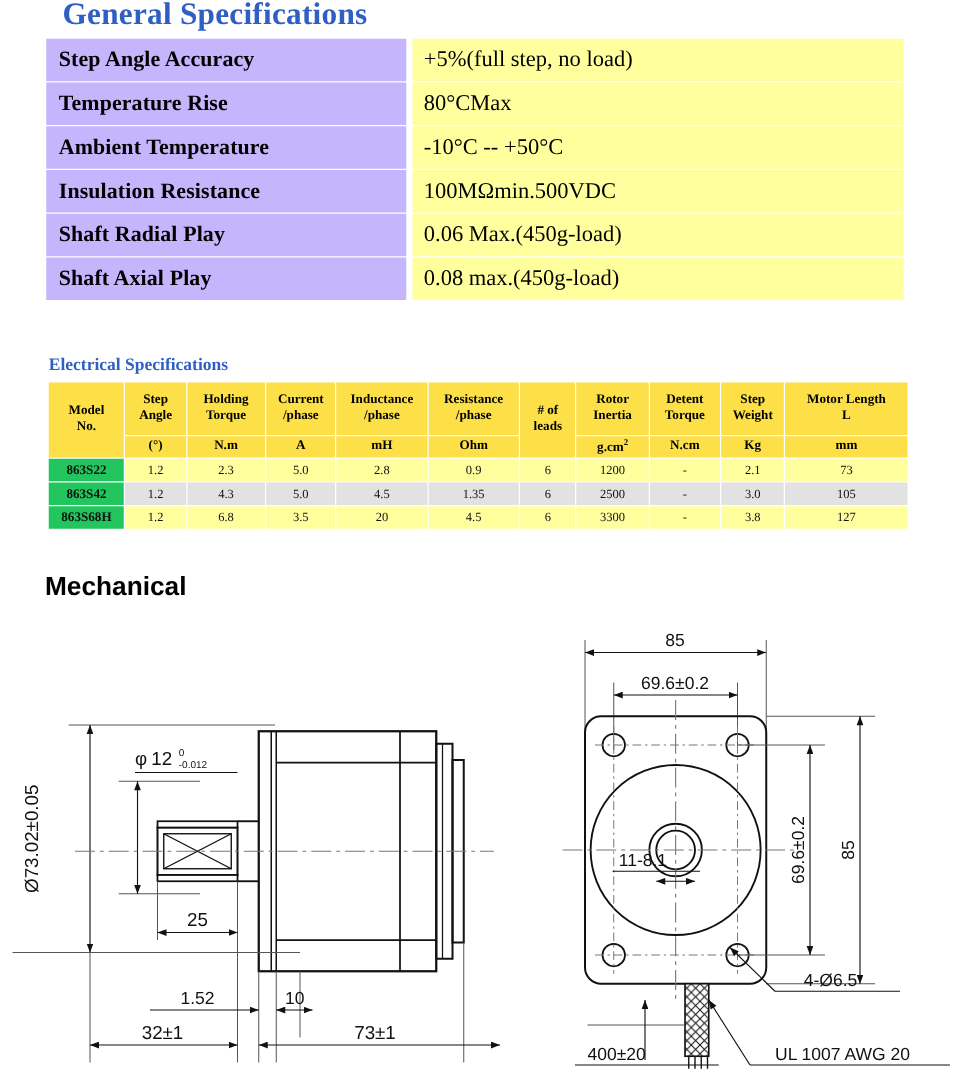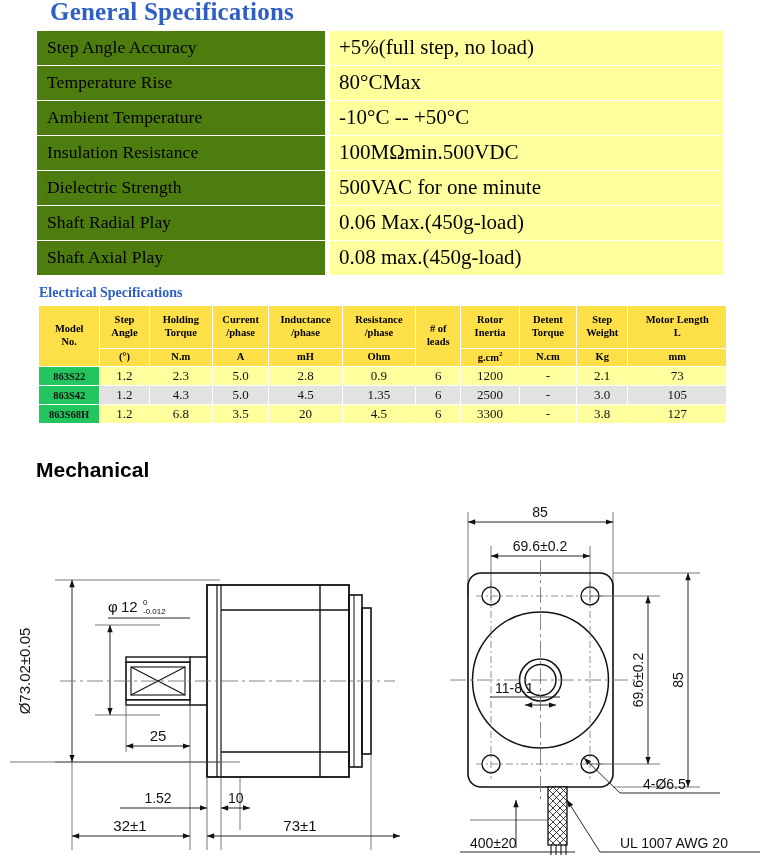--- a/index.html
+++ b/index.html
@@ -31,33 +31,33 @@
     left: 37px; top: 31px;
     width: 686px;
   }
   .gs-row {
     display: flex;
     height: 33.5px;
     margin-bottom: 1.5px;
   }
   .gs-label {
     width: 288px;
-    background: #4d7c0f;
-    font-weight: normal;
+    background: #c4b5fd;
+    font-weight: bold;
     font-size: 17.5px;
     color: #000;
     display: flex;
     align-items: center;
     padding-left: 10px;
     letter-spacing: 0.1px;
   }
   .gs-value {
     flex: 1;
     background: #ffff9e;
-    font-size: 21px;
+    font-size: 18px;
     color: #000;
     display: flex;
     align-items: center;
     padding-left: 9px;
     margin-left: 5px;
   }
 
   
   .es-title {
     position: absolute;
@@ -88,21 +88,21 @@
     font-size: 10.5px;
     line-height: 1.22;
     color: #000;
   }
   th.h-name { height: 42px; }
   th.h-unit { height: 17px; }
   th.h-span  { height: 59px; }
   th.h-model { height: 59px; text-align: center; }
   .es-table td {
     height: 18px;
-    font-size: 13px;
+    font-size: 10px;
     color: #111;
   }
   td.c-model {
     background: #9fc8ec;
     font-weight: bold;
     font-size: 10.5px;
   }
   tr.band-y td { background: #ffff9e; }
   tr.band-g td { background: #e2e2e2; }
   tr.band-y td.c-model, tr.band-g td.c-model { background: #22c55e; }
@@ -143,24 +143,20 @@
       <div class="gs-label">Temperature Rise</div>
       <div class="gs-value">80°CMax</div>
     </div>
     <div class="gs-row">
       <div class="gs-label">Ambient Temperature</div>
       <div class="gs-value">-10°C -- +50°C</div>
     </div>
     <div class="gs-row">
       <div class="gs-label">Insulation Resistance</div>
       <div class="gs-value">100MΩmin.500VDC</div>
-    </div>
-    <div class="gs-row">
-      <div class="gs-label">Dielectric Strength</div>
-      <div class="gs-value">500VAC for one minute</div>
     </div>
     <div class="gs-row">
       <div class="gs-label">Shaft Radial Play</div>
       <div class="gs-value">0.06 Max.(450g-load)</div>
     </div>
     <div class="gs-row">
       <div class="gs-label">Shaft Axial Play</div>
       <div class="gs-value">0.08 max.(450g-load)</div>
     </div>
   </div>

